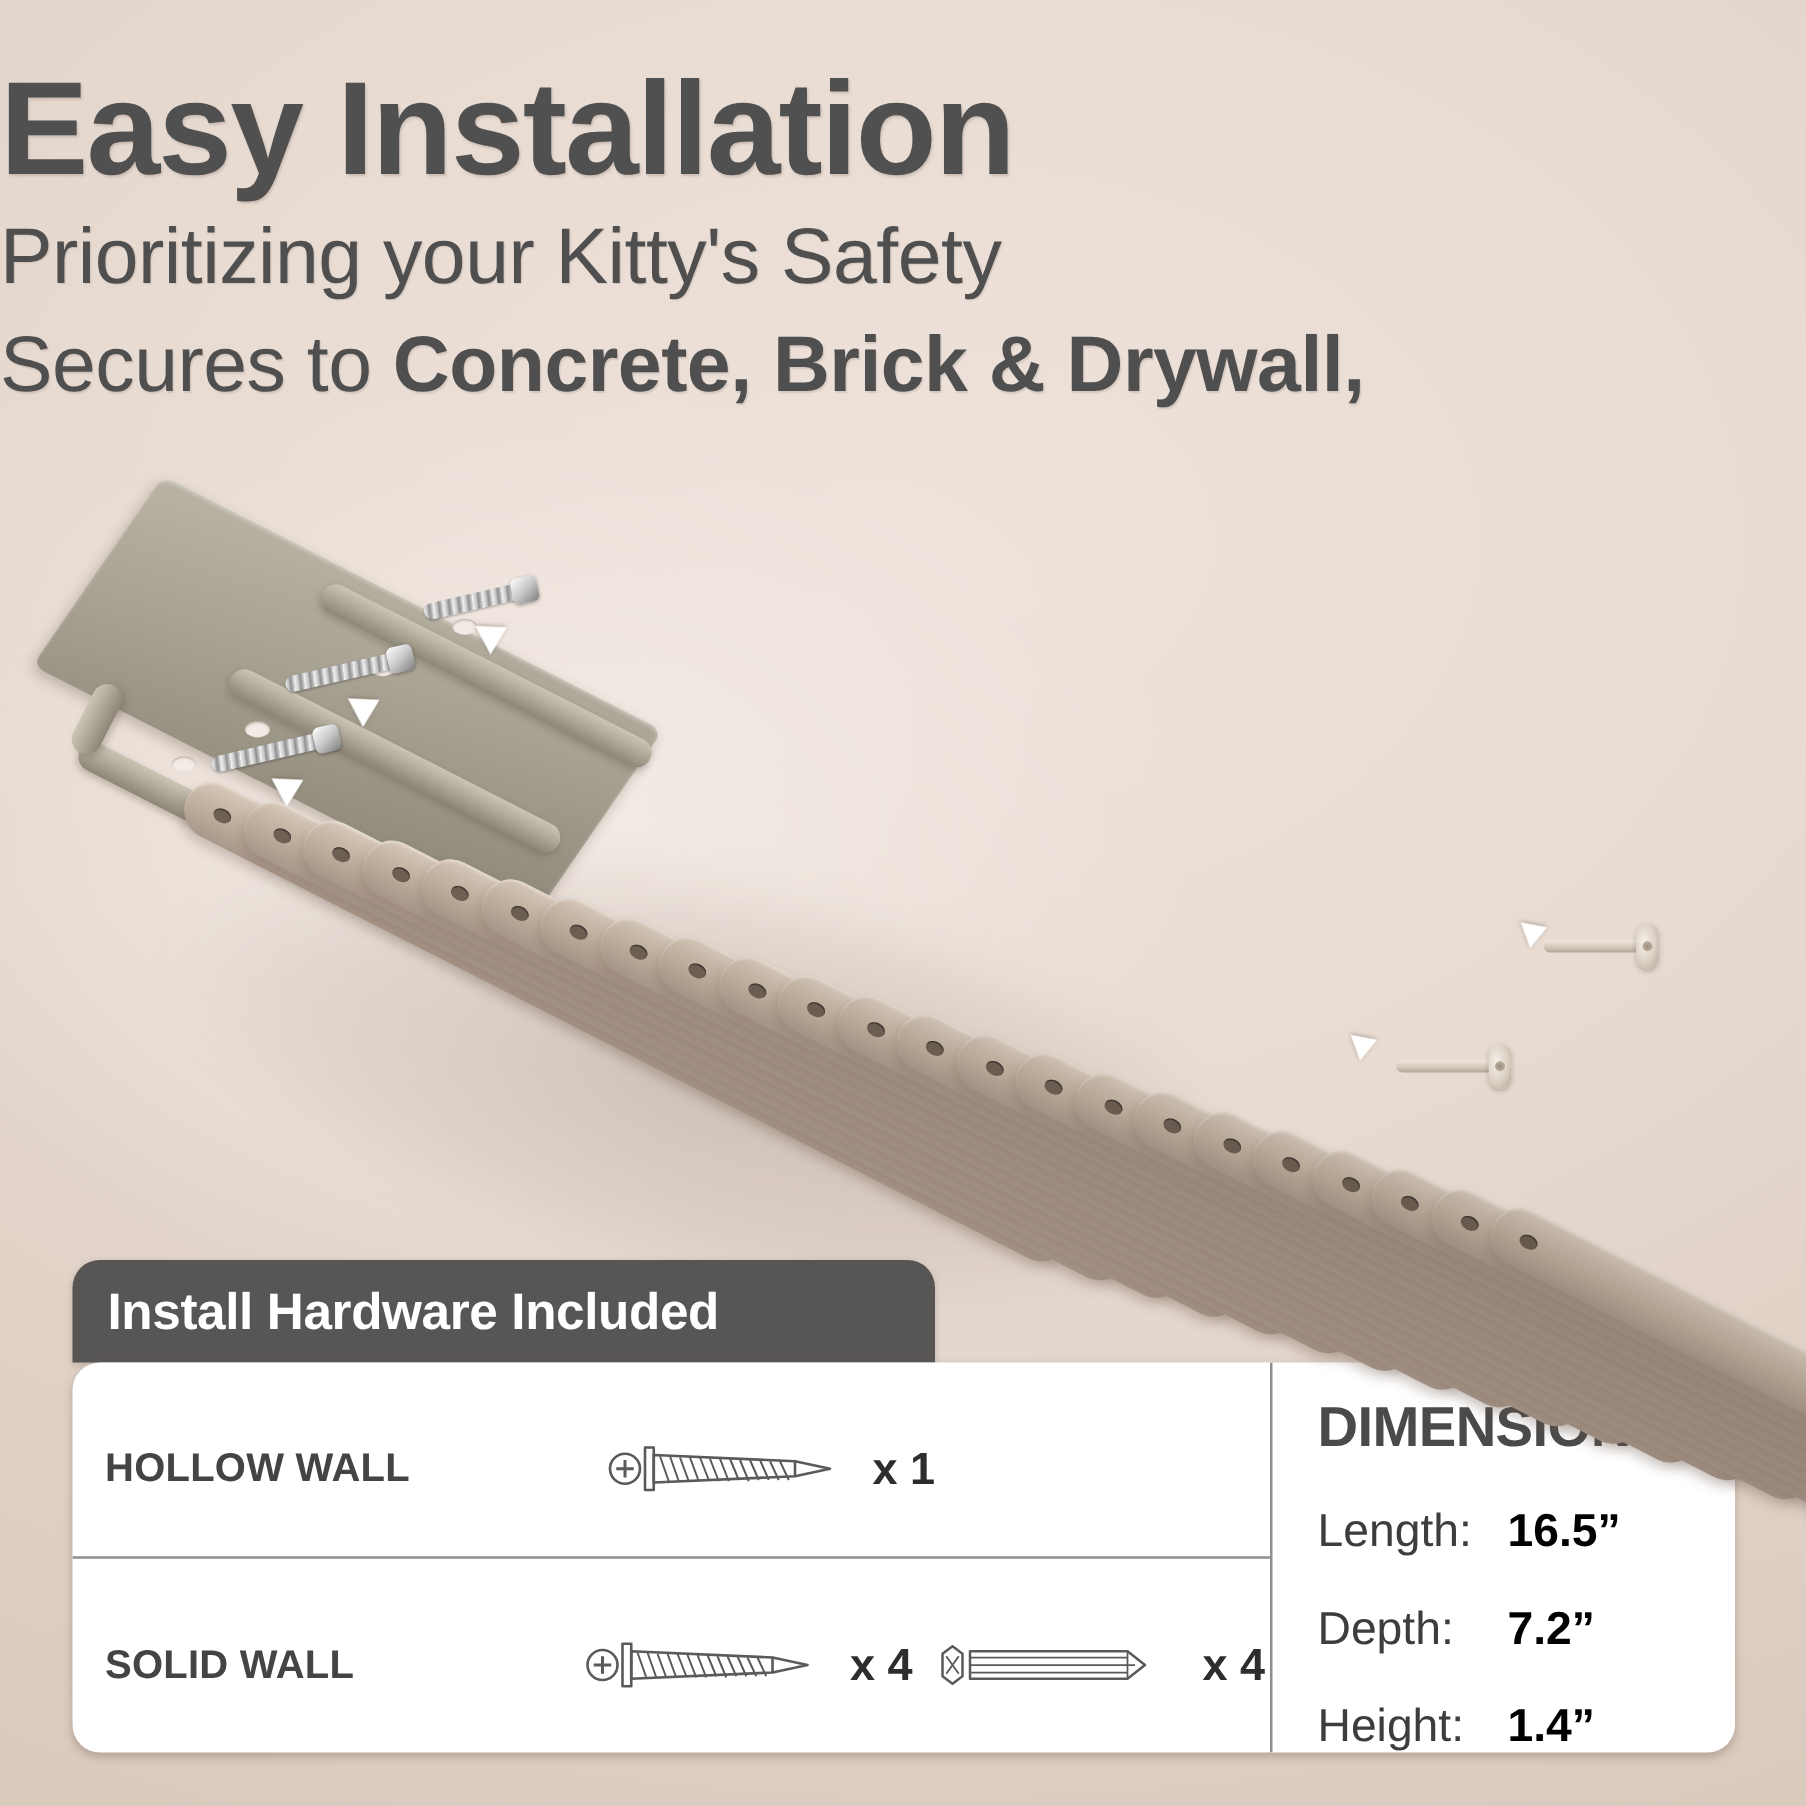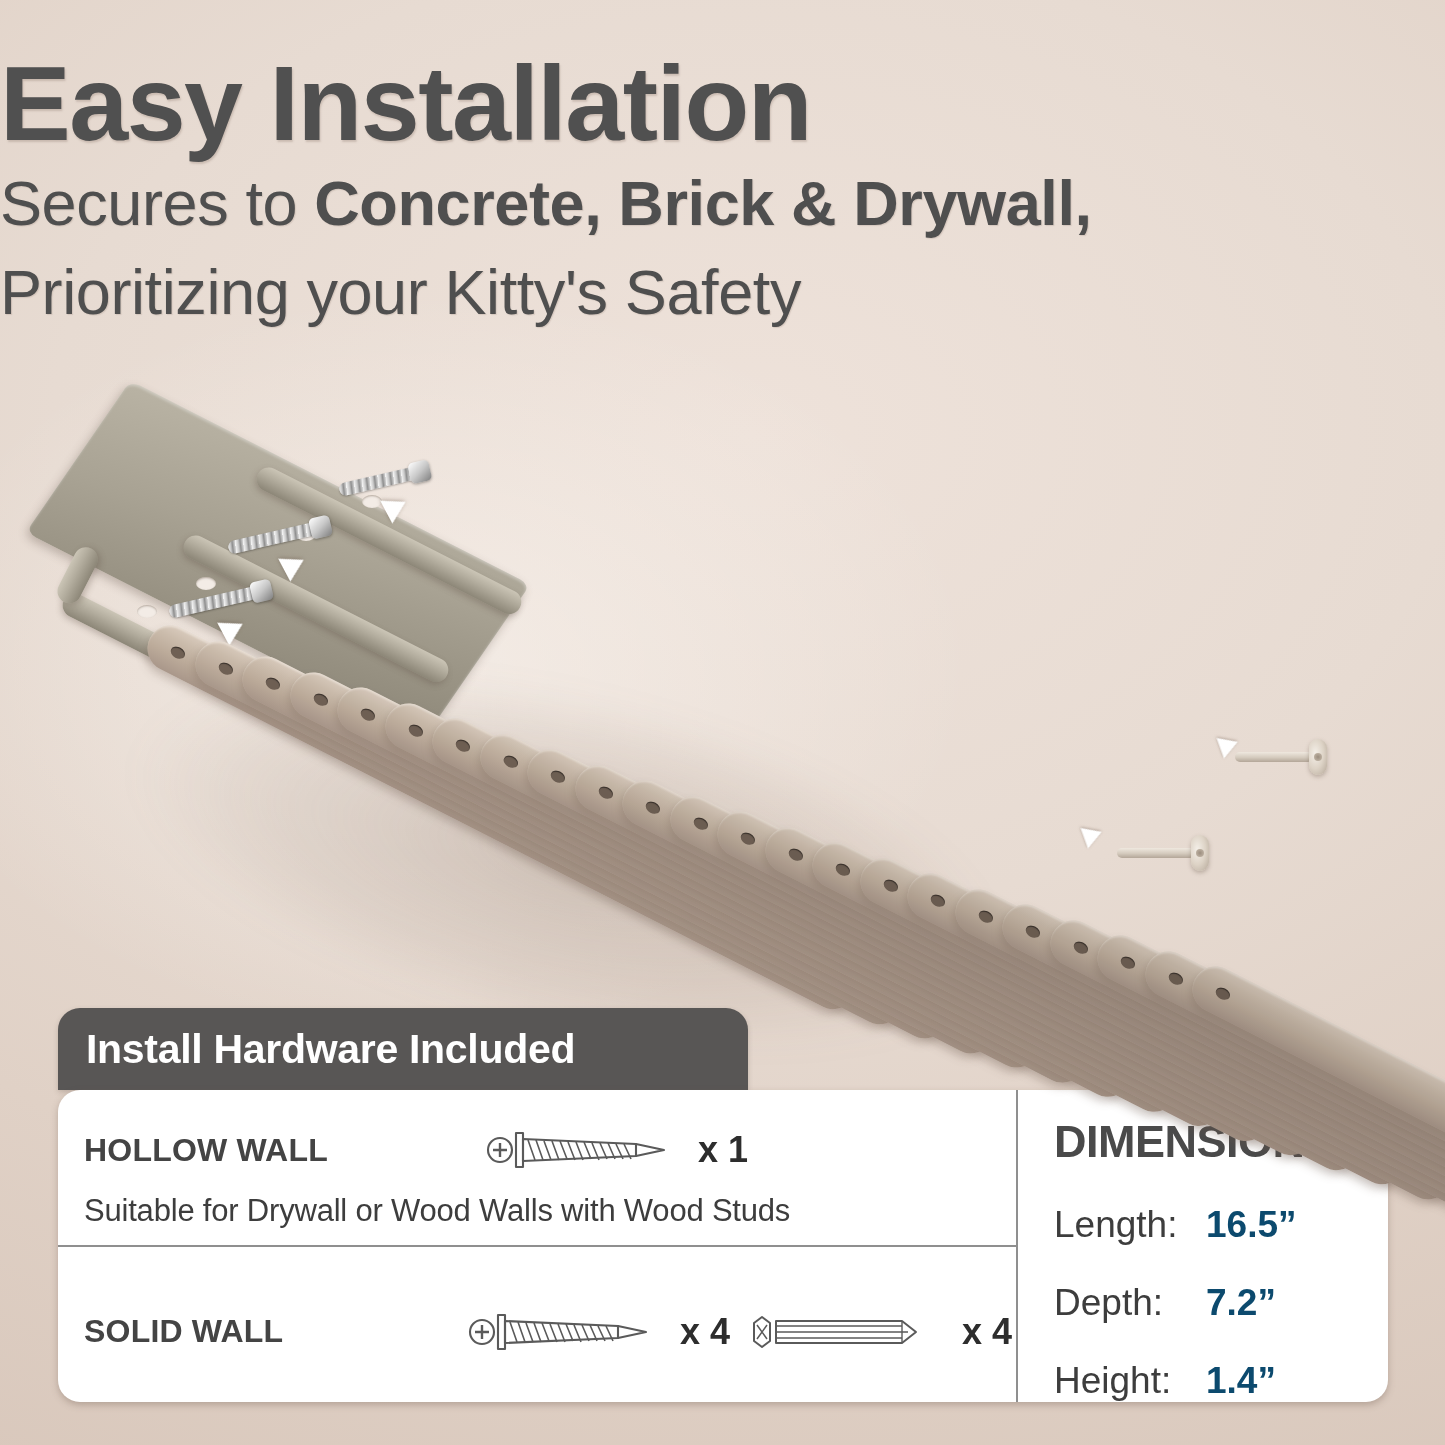--- a/index.html
+++ b/index.html
@@ -219,34 +219,34 @@
   #dims-title {
     font-size: 45px; font-weight: 600; color: #4a4a4a;
     letter-spacing: -0.5px;
   }
   .dim-row {
     margin-top: 36px;
     font-size: 37px; color: #3d3d3d;
     display: flex; align-items: flex-end;
   }
   .dim-label { width: 152px; flex: none; }
-  .dim-value { font-weight: 700; color: #0c4a6e; }
+  .dim-value { font-weight: 700; color: #000000; }
 </style>
 </head>
 <body>
 
 <div id="wall"></div>
 <div id="wall-sheen"></div>
 
 <div id="heading">
   <div id="title">Easy Installation</div>
+  <div class="subline" id="sub2">Prioritizing your Kitty's Safety</div>
   <div class="subline">
     <span>Secures to </span><b>Concrete, Brick &amp; Drywall,</b>
   </div>
-  <div class="subline" id="sub2">Prioritizing your Kitty's Safety</div>
 </div>
 
 <div id="product">
   <div id="product-shadow"></div>
 
   <div class="bracket bracket-plate"></div>
 
   <div class="bracket-rod" style="left:258px; top:52px; width:294px; transform: rotate(27deg); transform-origin:left center;"></div>
   <div class="bracket-rod" style="left:185px; top:120px; width:294px; transform: rotate(27deg); transform-origin:left center;"></div>
   <div class="bracket-rod" style="left:64px; top:178px; width:316px; transform: rotate(27deg); transform-origin:left center;"></div>
@@ -401,21 +401,20 @@
               <path d="M14 23 v14 M7 30 h14" stroke-width="2.4"></path>
               <path d="M30 13 h7 v34 h-7 z"></path>
               <path d="M37 19 L150 24 L150 36 L37 41 Z"></path>
               <path d="M42 20 l7 20 M50 20 l7 20 M58 21 l7 19 M66 21 l7 19 M74 21 l7 18 M82 22 l7 18 M90 22 l7 18 M98 22 l7 17 M106 23 l7 17 M114 23 l7 16 M122 23 l7 16 M130 24 l7 15 M138 24 l7 15" stroke-width="1.6"></path>
               <path d="M150 24 L178 30 L150 36"></path>
             </g>
           </svg>
           <span class="hw-qty">x 1</span>
         </div>
       </div>
-      <div class="hw-note">Suitable for Drywall or Wood Walls with Wood Studs</div>
     </div>
 
     <div class="hw-row">
       <div class="hw-head">
         <span class="hw-title">SOLID WALL</span>
 
         <div class="hw-item" style="margin-left:12px;">
           <svg width="200" height="60" viewBox="0 0 200 60">
             <g fill="none" stroke="#5a5a5a" stroke-width="2.1" stroke-linejoin="round">
               <circle cx="14" cy="30" r="12"></circle>

